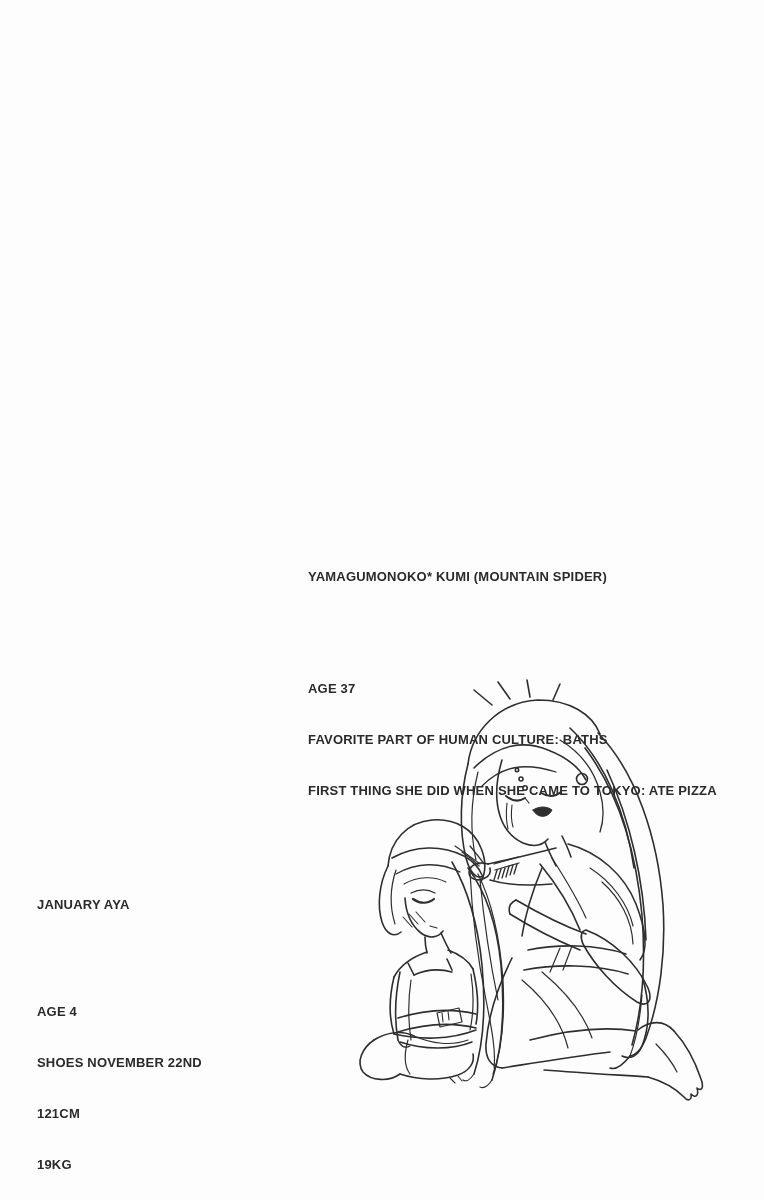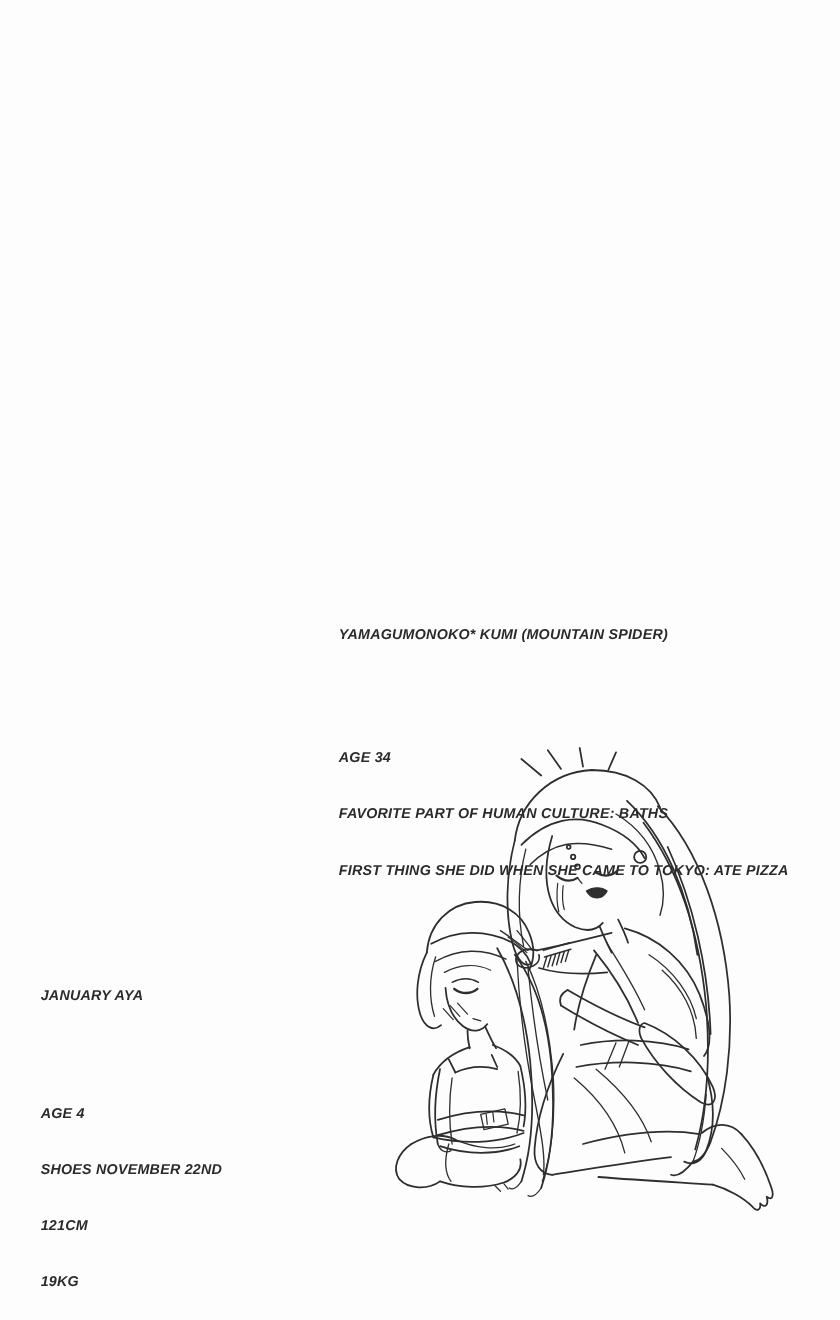--- a/index.html
+++ b/index.html
@@ -1,21 +1,21 @@
 <!DOCTYPE html>
 <html><head>
 <meta charset="utf-8">
 <style>
   html,body{margin:0;padding:0;}
   body{
     width:764px;height:1200px;position:relative;overflow:hidden;
     background:#fdfdfd;
     font-family:"Liberation Sans",sans-serif;
   }
-  .page{position:absolute;inset:0;font-style:italic;}
+  .page{position:absolute;inset:0;}
   .profile{
     position:absolute;
     color:#2a2a2a;
     font-weight:700;
     font-size:13px;
     line-height:17px;
     letter-spacing:0.2px;
     white-space:pre;
   }
   .profile .char-name{margin:0 0 0 0;}
@@ -28,21 +28,21 @@
   svg.illustration{position:absolute;left:0;top:0;}
 </style>
 </head>
 <body>
 
 <div class="page">
 
   <div class="profile" id="profile-kumi">
     <div class="char-name">YAMAGUMONOKO* KUMI (MOUNTAIN SPIDER)</div>
     <div class="stat-lines">
-      <div class="stat-line">AGE 34</div>
+      <div class="stat-line">AGE 37</div>
       <div class="stat-line">FAVORITE PART OF HUMAN CULTURE: BATHS</div>
       <div class="stat-line">FIRST THING SHE DID WHEN SHE CAME TO TOKYO: ATE PIZZA</div>
     </div>
   </div>
 
   <div class="profile" id="profile-aya">
     <div class="char-name">JANUARY AYA</div>
     <div class="stat-lines">
       <div class="stat-line">AGE 4</div>
       <div class="stat-line">SHOES NOVEMBER 22ND</div>

